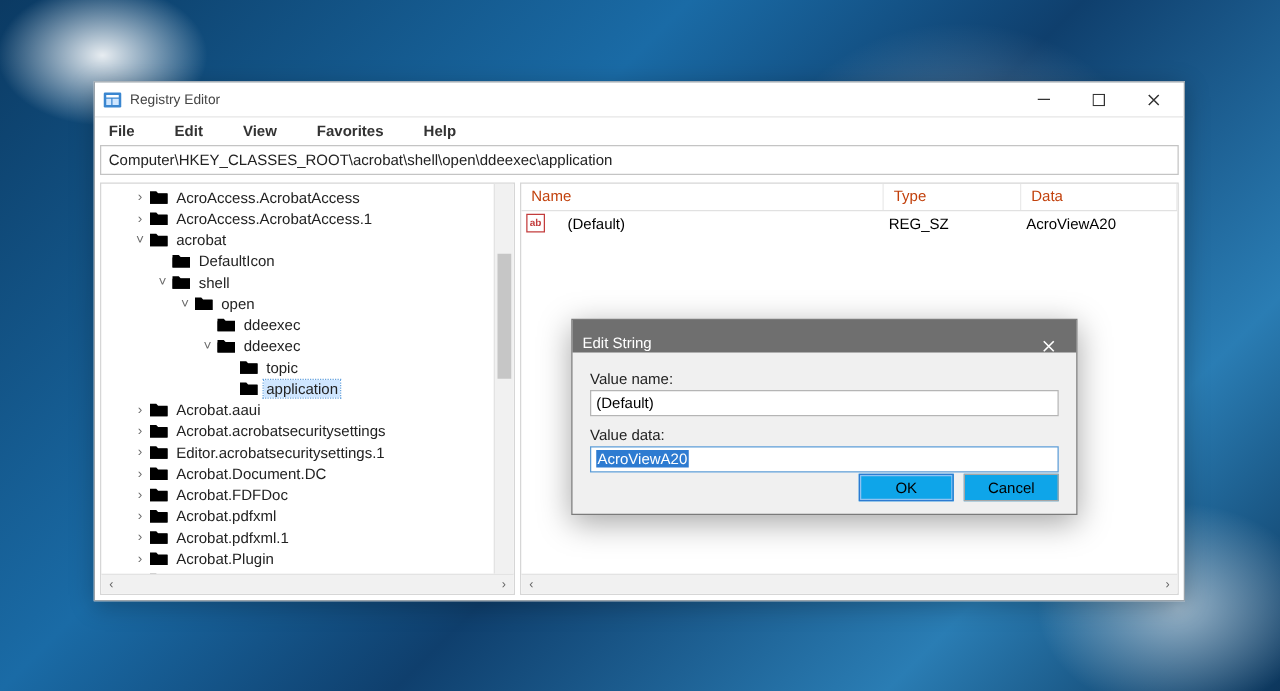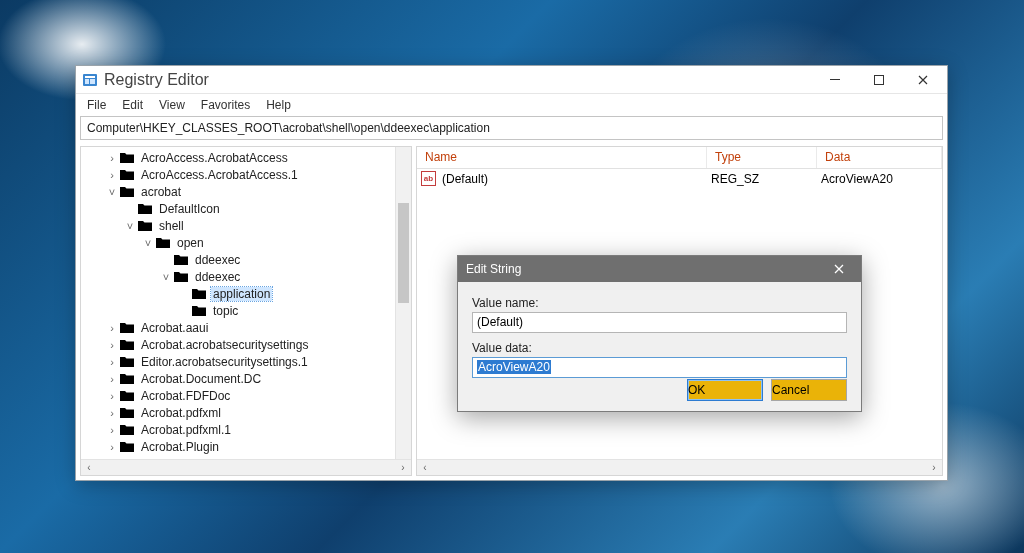--- a/index.html
+++ b/index.html
@@ -13,24 +13,24 @@
       radial-gradient(240px 200px at 40% 60%, rgba(255,255,255,.35), transparent 75%),
       radial-gradient(200px 160px at 75% 25%, rgba(255,255,255,.35), transparent 75%),
       linear-gradient(135deg,#0b3a63,#1a6ba6 35%,#0f3f6d 55%,#2a7db4 80%,#0c365c);
   }
   .window {
     position:absolute; left:75px; top:65px; width:873px; height:416px;
     background:#ffffff; border:1px solid #9aa3aa; box-shadow:0 4px 18px rgba(0,0,0,.25);
   }
   .titlebar { height:28px; display:flex; align-items:center; padding:0 2px 0 6px; border-bottom:1px solid #e6e6e6; }
   .tb-icon { width:16px; height:16px; margin-right:6px; }
-  .tb-title { flex:1; color:#444; font-size:16px; }
+  .tb-title { flex:1; color:#444; font-size:11px; }
   .tb-btns { display:flex; }
   .tb-btn { width:44px; height:28px; display:flex; align-items:center; justify-content:center; color:#444; }
-  .menubar { height:22px; display:flex; align-items:center; gap:2px; padding:0 4px; color:#333; }
+  .menubar { height:22px; display:flex; align-items:center; gap:18px; padding:0 4px; color:#333;font-weight:bold; }
   .menu-item { padding:1px 7px; }
   .addrbar { height:24px; border:1px solid #c4c4c4; margin:0 4px 4px 4px; display:flex; align-items:center; padding:0 6px; color:#222; font-size:12px; }
   .content { position:absolute; left:0; right:0; top:80px; bottom:4px; display:flex; }
   .pane-left { width:332px; border:1px solid #d6d6d6; margin:0 0 0 4px; position:relative; overflow:hidden; background:#fff; }
   .pane-right { flex:1; border:1px solid #d6d6d6; margin:0 4px 0 4px; position:relative; overflow:hidden; background:#fff; }
   
   .tree { padding:2px 0 0 6px; color:#222; overflow:hidden; }
   .trow { display:flex; align-items:center; height:17px; white-space:nowrap; }
   .tw { display:inline-block; width:14px; text-align:center; color:#6a6a6a; font-size:11px; cursor:pointer; user-select:none; }
   .tw.empty { color:transparent; }
@@ -38,45 +38,45 @@
   .folder { width:16px; height:13px; margin-right:4px; display:inline-block; }
   .sel { background:#cfe6ff; outline:1px dotted #6aa5e0; }
   .tlabel { padding:0 2px; }
   
   .listhead { display:flex; height:22px; border-bottom:1px solid #e1e1e1; color:#c2410c; }
   .lh { padding:3px 8px; font-size:12px; border-right:1px solid #eaeaea; }
   .col-name { width:290px; }
   .col-type { width:110px; }
   .col-data { flex:1; }
   .listbody .row { display:flex; align-items:center; height:19px; padding:0 4px; }
-  .cell-name { width:290px; display:flex; align-items:center; gap:4px; }
+  .cell-name { width:290px; display:flex; align-items:center; gap:16px; }
   .cell-type { width:110px; }
   .cell-data { flex:1; }
   .val-icon { width:15px; height:15px; border:1px solid #c33c3c; display:inline-flex; align-items:center; justify-content:center; font-size:8px; color:#c33c3c; font-weight:bold; margin-right:2px; background:#fff; }
   
   .vscroll { position:absolute; right:0; top:0; bottom:16px; width:16px; background:#f1f1f1; border-left:1px solid #e3e3e3; }
   .vthumb { position:absolute; left:2px; right:2px; top:56px; height:100px; background:#c6c6c6; }
   .hscroll { position:absolute; left:0; right:0; bottom:0; height:16px; background:#f1f1f1; border-top:1px solid #e3e3e3; display:flex; align-items:center; }
   .hbtn { width:16px; height:16px; display:flex; align-items:center; justify-content:center; color:#666; font-size:10px; }
   .hbtn.right { margin-left:auto; }
   
   .dialog {
     position:absolute; left:457px; top:255px; width:405px; height:157px;
     background:#f0f0f0; border:1px solid #7b7b7b; box-shadow:0 6px 24px rgba(0,0,0,.35);
   }
-  .dlg-title { height:26px; background:#6f6f6f; color:#fff; display:flex; align-items:center; padding:0 8px; font-size:12px; }
+  .dlg-title { height:26px; background:#6f6f6f; color:#fff; display:flex; padding:11px 8px; font-size:12px; }
   .dlg-title .x { margin-left:auto; width:28px; height:20px; display:flex; align-items:center; justify-content:center; color:#fff; cursor:pointer; }
   .dlg-body { padding:12px 14px 0 14px; color:#222; }
   .dlg-label { font-size:12px; margin:2px 0 2px 0; }
   .dlg-input { width:100%; height:21px; font:inherit; padding:2px 4px; border:1px solid #b5b5b5; background:#fff; }
   .dlg-input.ro { background:#fff; color:#000; }
   .dlg-input.active { border:1px solid #5b9bd5; }
   .dlg-input.active span.selection { background:#2d7bd1; color:#fff; padding:0 1px; }
   .dlg-buttons { position:absolute; right:14px; bottom:10px; display:flex; gap:8px; }
-  .btn { width:76px; height:22px; background:#eab308; border:1px solid #a6a6a6; display:flex; align-items:center; cursor:pointer; }
+  .btn { width:76px; height:22px; background:#0ea5e9; border:1px solid #a6a6a6; display:flex; align-items:center; justify-content:center; cursor:pointer; }
   .btn.primary { border:1px solid #2d7bd1; box-shadow:inset 0 0 0 1px #8ec2f2; }
 </style>
 </head>
 <body>
 <div class="bg"></div>
 
 <div class="window">
 
   <div class="titlebar">
     <svg class="tb-icon" viewBox="0 0 16 16">
@@ -198,33 +198,33 @@
           <div class="trow">
             <span class="ind"></span>
             <span class="ind"></span>
             <span class="ind"></span>
             <span class="ind"></span>
             <span class="ind"></span>
             <span class="tw empty">·</span>
             <svg class="folder">
               <use href="#fold"></use>
             </svg>
+            <span class="tlabel">topic</span>
+          </div>
+          <div class="trow">
+            <span class="ind"></span>
+            <span class="ind"></span>
+            <span class="ind"></span>
+            <span class="ind"></span>
+            <span class="ind"></span>
+            <span class="tw empty">·</span>
+            <svg class="folder">
+              <use href="#fold"></use>
+            </svg>
             <span class="tlabel sel">application</span>
-          </div>
-          <div class="trow">
-            <span class="ind"></span>
-            <span class="ind"></span>
-            <span class="ind"></span>
-            <span class="ind"></span>
-            <span class="ind"></span>
-            <span class="tw empty">·</span>
-            <svg class="folder">
-              <use href="#fold"></use>
-            </svg>
-            <span class="tlabel">topic</span>
           </div>
           <div class="trow">
             <span class="ind"></span>
             <span class="tw">›</span>
             <svg class="folder">
               <use href="#fold"></use>
             </svg>
             <span class="tlabel">Acrobat.aaui</span>
           </div>
           <div class="trow">

